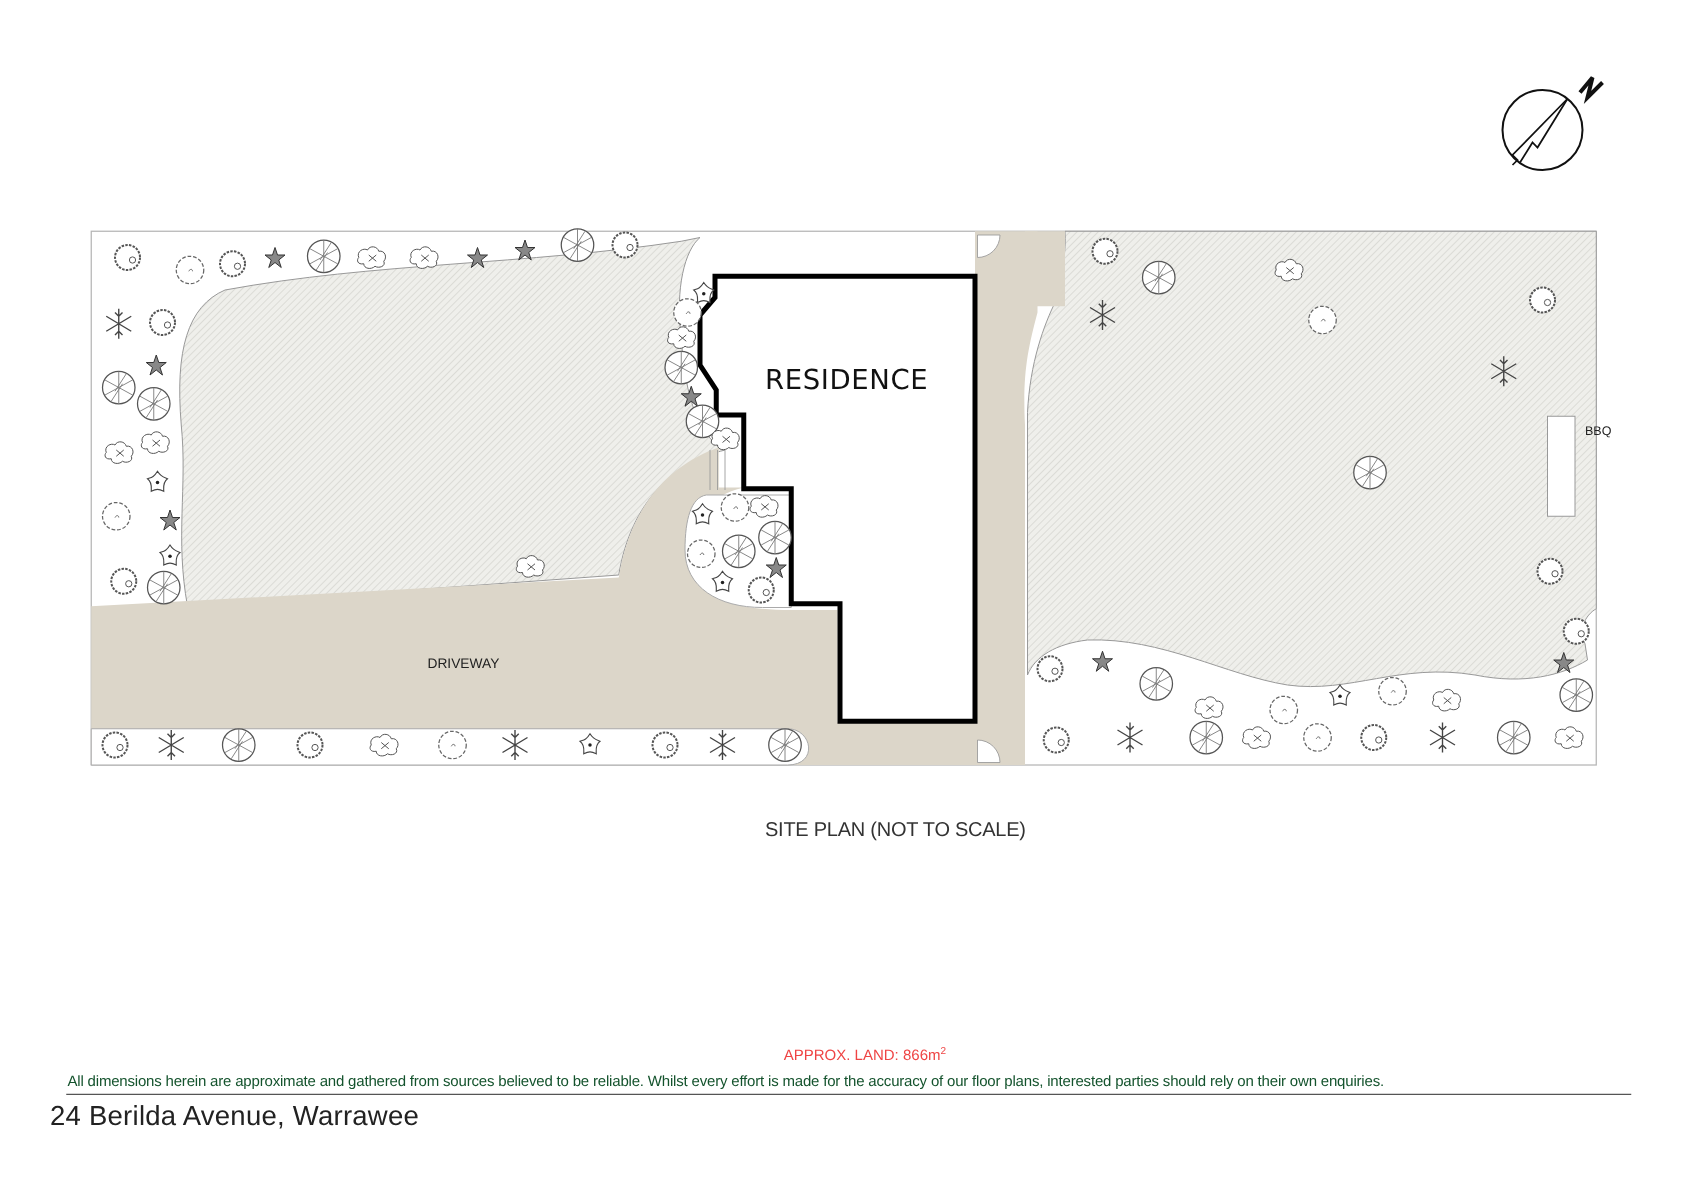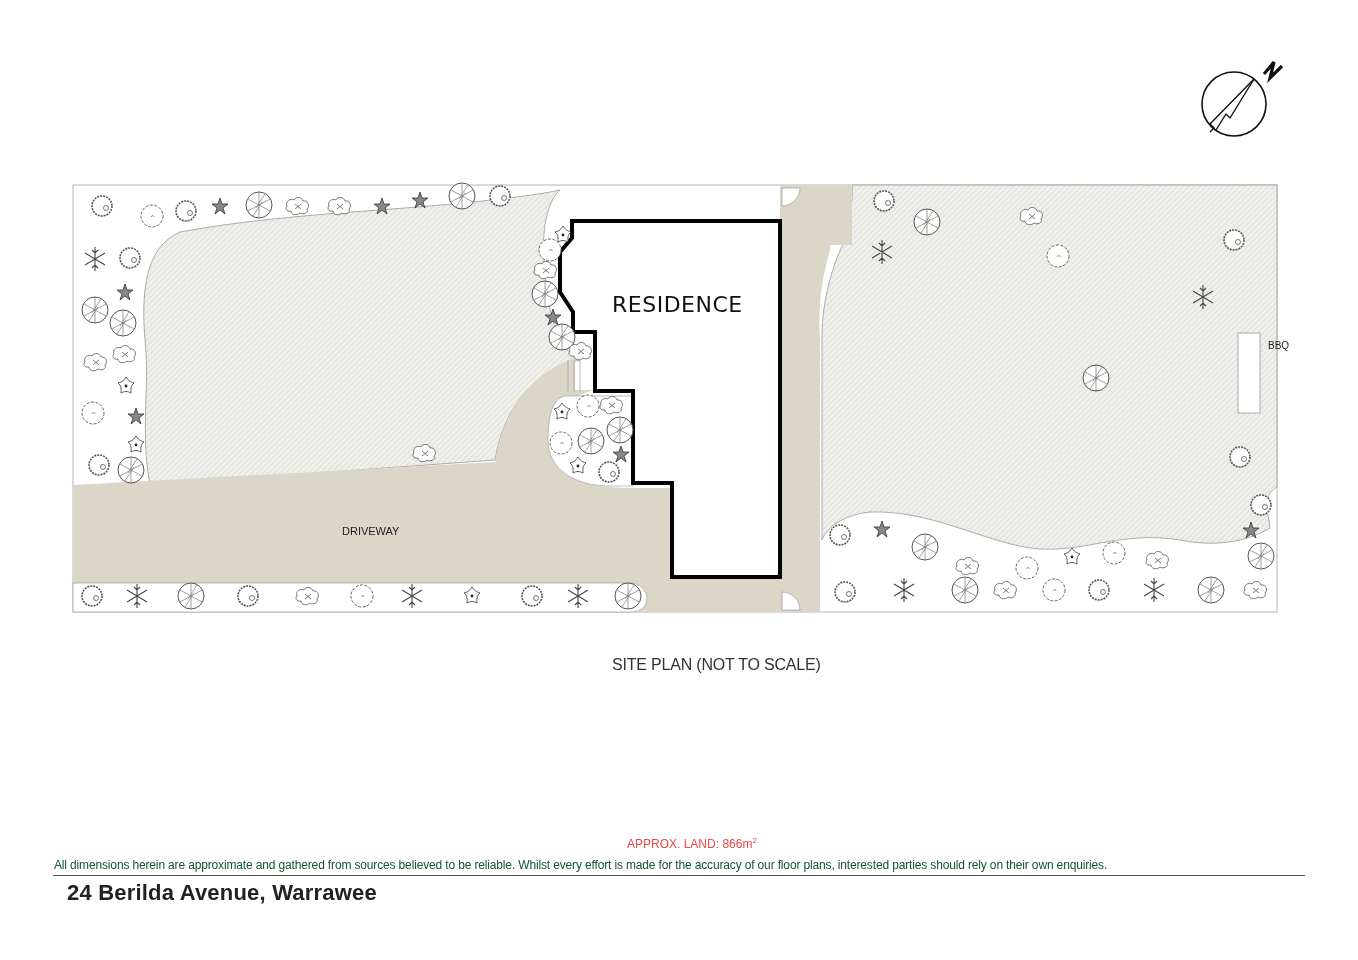--- a/index.html
+++ b/index.html
@@ -7,21 +7,21 @@
     .compass { position: absolute; left: 1196px; top: 56px; width: 96px; height: 84px; }
     .site { position: absolute; left: 0; top: 0; width: 1358px; height: 960px; }
     .residence-label { position: absolute; left: 612px; top: 292px; font-family: "DejaVu Sans", sans-serif; font-size: 22px; letter-spacing: 0.5px; color: #111; }
     .driveway-label { position: absolute; left: 342px; top: 525px; font-size: 11px; color: #222; }
     .bbq-label { position: absolute; left: 1251px; top: 340px; font-size: 10px; color: #222; margin-left: 17px; }
     .plan-title { position: absolute; left: 600px; top: 656px; font-family: "Liberation Sans", sans-serif; font-size: 16px; color: #333; text-underline-offset: 4px; letter-spacing: -0.2px; margin-left: 12px; }
     .approx-land { position: absolute; left: 627px; top: 836px; font-size: 12px; color: #ef4444; }
     .approx-land sup { font-size: 8px; }
     .disclaimer { position: absolute; left: 54px; top: 858px; font-size: 12px; color: #14532d; white-space: nowrap; letter-spacing: -0.15px; }
     .divider { position: absolute; left: 53px; top: 875px; width: 1252px; height: 1px; background: #555; }
-    .address { position: absolute; left: 67px; top: 880px; font-size: 22px; color: #222; letter-spacing: 0.2px; font-weight: bold; }
+    .address { position: absolute; left: 40px; top: 880px; font-size: 22px; color: #222; letter-spacing: 0.2px; }
   </style>
 </head>
 <body>
 
 <svg class="compass" viewBox="0 0 96 84">
   <circle cx="38" cy="48" r="32" fill="none" stroke="#111" stroke-width="1.6"></circle>
   <polyline points="58,23 14,68 18,72 14,76" fill="none" stroke="#111" stroke-width="1.4"></polyline>
   <polyline points="58,23 34,62 30,58 20,74" fill="none" stroke="#111" stroke-width="1.4"></polyline>
   <polyline points="68,18 78,6 74,22 86,10" fill="none" stroke="#111" stroke-width="3.2" stroke-linejoin="miter"></polyline>
 </svg>

